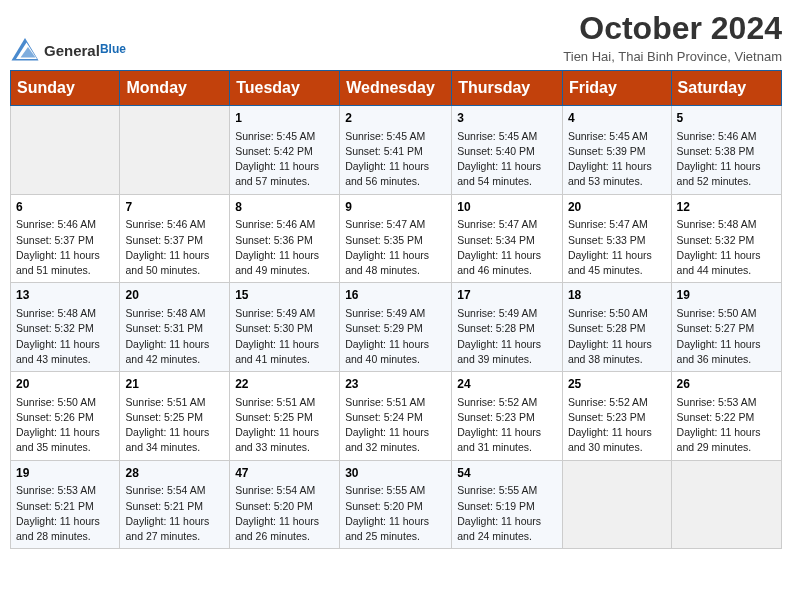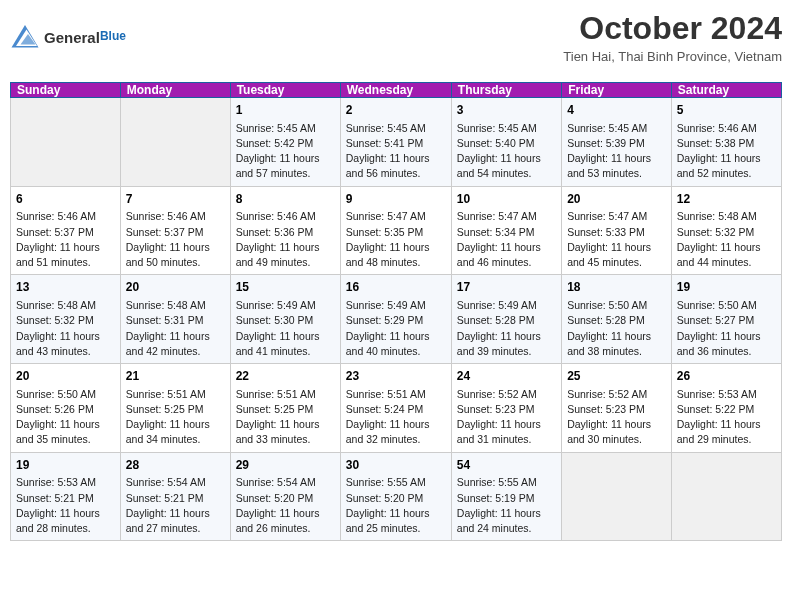--- a/index.html
+++ b/index.html
@@ -6,22 +6,22 @@
     body {
       font-family: Arial, sans-serif;
       background: #fff;
       width: 792px;
       min-height: 612px;
       padding: 10px;
     }
     .header {
       display: flex;
       justify-content: space-between;
-      align-items: center;
-      margin-bottom: 18px;
+      align-items: flex-end;
+      margin-bottom: 6px;
     }
     .logo {
       display: flex;
       align-items: center;
       gap: 4px;
     }
     .logo-text-general { font-size: 15px; font-weight: bold; color: #333; }
     .logo-text-blue { font-size: 12px; font-weight: bold; color: #1a6bb5; }
     .logo-icon {
       width: 30px;
@@ -30,27 +30,27 @@
     .title-block { text-align: right; }
     .month-title { font-size: 32px; font-weight: bold; color: #333; }
     .subtitle { font-size: 13px; color: #555; margin-top: 2px; }
 
     .calendar {
       width: 100%;
       border-collapse: collapse;
       font-size: 11px;
     }
     .calendar thead th {
-      background: #a21caf;
+      background: #c2410c;
       color: #fff;
       font-weight: bold;
       text-align: left;
-      padding: 0 6px;
+      padding: 8px 6px;
       border: 1px solid #1a5fa0;
-      font-size: 12px;
+      font-size: 16px;
     }
     .calendar tbody td {
       border: 1px solid #ccc;
       vertical-align: top;
       padding: 4px 5px;
       width: 113px;
       min-height: 75px;
       background: #fff;
       line-height: 1.4;
     }
@@ -230,21 +230,21 @@
       <tr>
         <td>
           <span class="day-number">19</span>
           <div class="cell-text">Sunrise: 5:53 AM<br>Sunset: 5:21 PM<br>Daylight: 11 hours and 28 minutes.</div>
         </td>
         <td>
           <span class="day-number">28</span>
           <div class="cell-text">Sunrise: 5:54 AM<br>Sunset: 5:21 PM<br>Daylight: 11 hours and 27 minutes.</div>
         </td>
         <td>
-          <span class="day-number">29</span>
+          <span class="day-number">47</span>
           <div class="cell-text">Sunrise: 5:54 AM<br>Sunset: 5:20 PM<br>Daylight: 11 hours and 26 minutes.</div>
         </td>
         <td>
           <span class="day-number">30</span>
           <div class="cell-text">Sunrise: 5:55 AM<br>Sunset: 5:20 PM<br>Daylight: 11 hours and 25 minutes.</div>
         </td>
         <td>
           <span class="day-number">54</span>
           <div class="cell-text">Sunrise: 5:55 AM<br>Sunset: 5:19 PM<br>Daylight: 11 hours and 24 minutes.</div>
         </td>

